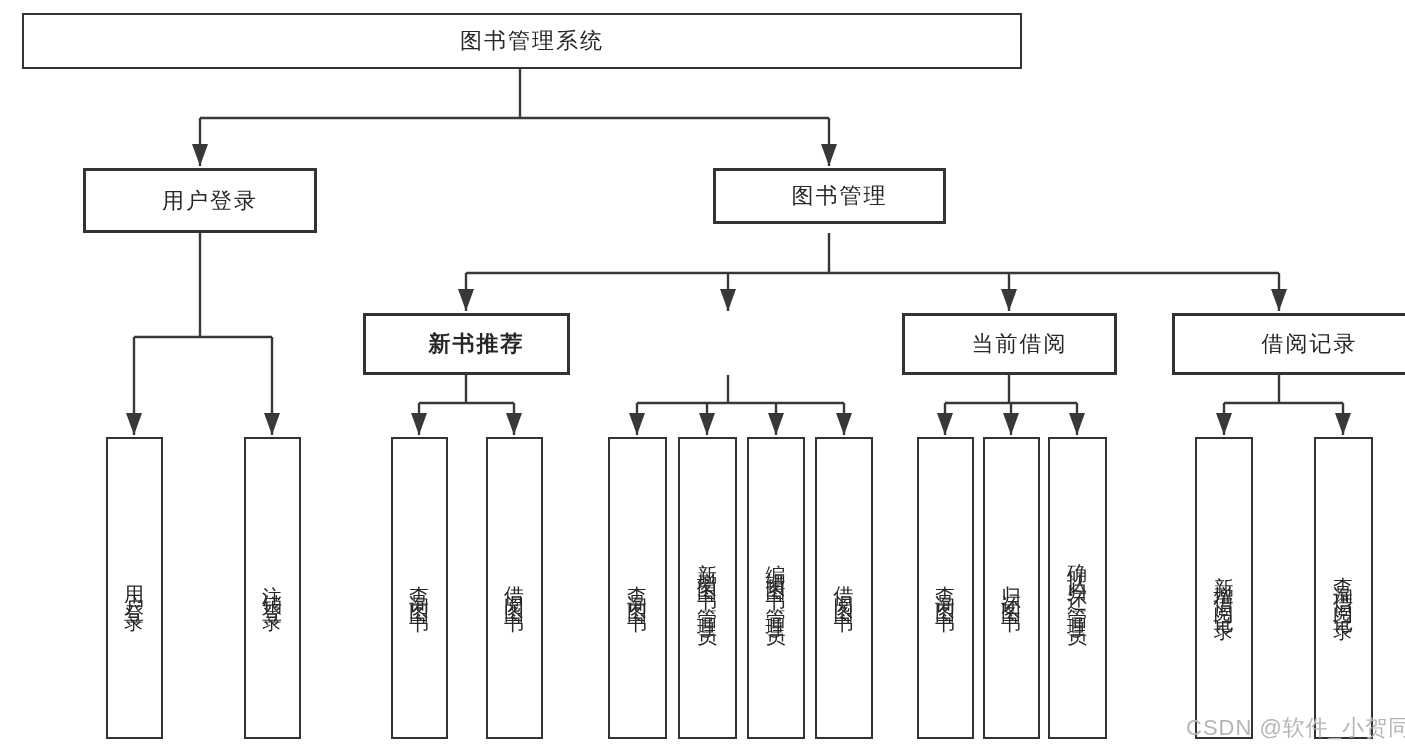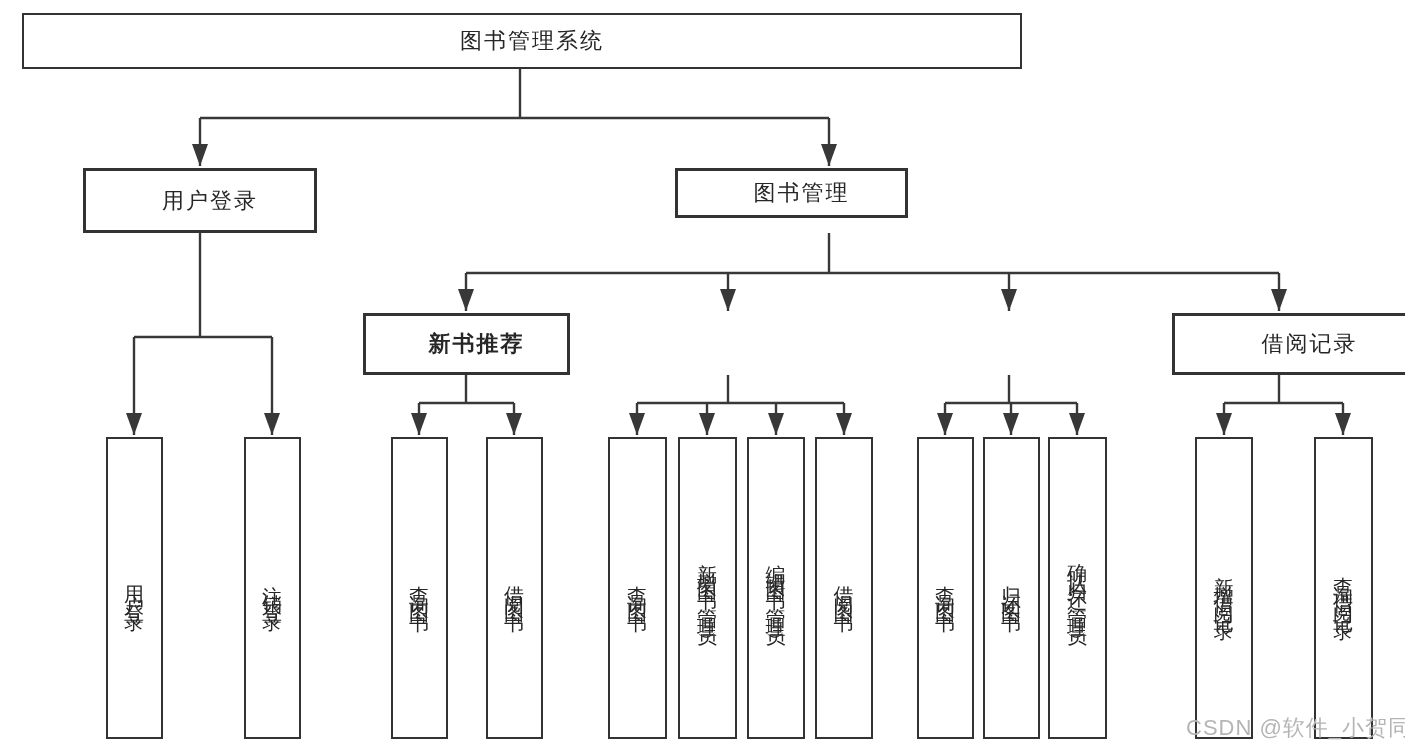--- a/index.html
+++ b/index.html
@@ -125,26 +125,29 @@
     </g>
   </svg>
 
   <div class="node root" style="left:22px; top:13px; width:1000px; height:56px;">
     <span>图书管理系统</span>
   </div>
 
   <div class="node" style="left:83px; top:168px; width:234px; height:65px;">
     <span>用户登录</span>
   </div>
-  <div class="node" style="left:675px; top:168px; width:233px; height:50px;">
+  <div class="node" style="left:713px; top:168px; width:233px; height:56px;">
     <span>图书管理</span>
   </div>
 
   <div class="node" style="left:363px; top:313px; width:207px; height:62px;font-weight:bold;">
     <span>新书推荐</span>
+  </div>
+  <div class="node" style="left:902px; top:313px; width:215px; height:62px;">
+    <span>当前借阅</span>
   </div>
   <div class="node" style="left:1172px; top:313px; width:255px; height:62px;">
     <span>借阅记录</span>
   </div>
 
   <div class="leaf" style="left:106px; width:57px;">
     <span class="vtext">用户登录</span>
   </div>
   <div class="leaf" style="left:244px; width:57px;">
     <span class="vtext">注销登录</span>

